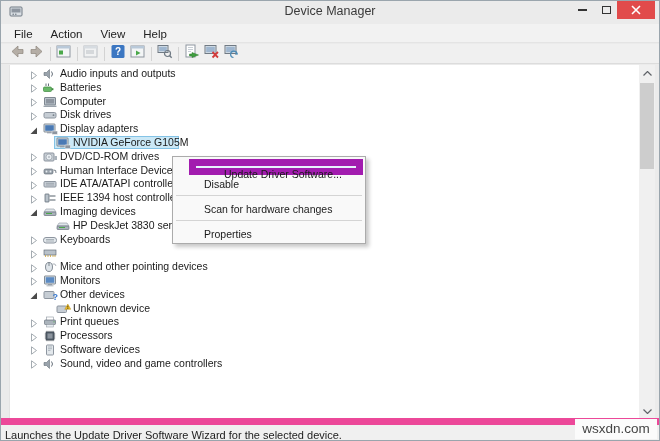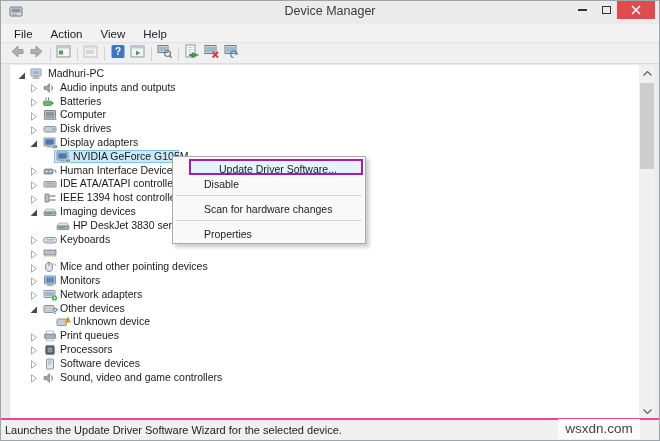--- a/index.html
+++ b/index.html
@@ -34,27 +34,27 @@
   .row .exp{position:absolute;top:2.5px;width:8px;height:9px;}
   .row .ticn{position:absolute;top:1px;width:15px;height:12px;}
   .selbox{position:absolute;top:0;height:13.5px;background:#cbe8f6;border:1px solid #84c3e6;}
   
   .vscroll{position:absolute;top:64px;left:638px;width:16px;height:354px;background:#f0f0f0;}
   .varrow{position:absolute;left:0;width:16px;height:16px;display:flex;align-items:center;justify-content:center;}
   .vthumb{position:absolute;left:1px;width:14px;top:18px;height:86px;background:#cdcdcd;}
   
   .ctx{position:absolute;left:171px;top:155px;width:194px;background:#f9f9f9;border:1px solid #ababab;box-shadow:3px 3px 4px rgba(0,0,0,0.22);padding:2px 0 2px 0;z-index:30;}
   .ctx .item{position:relative;height:16px;line-height:16px;font-size:10.5px;padding-left:28px;margin:0 2px;border:1px solid transparent;}
-  .ctx .item.hl{background:#e6f2fc;border:2px solid #a21caf;margin-left:16px;}
+  .ctx .item.hl{background:#e6f2fc;border:7px solid #a21caf;margin-left:16px;}
   .ctx .item.bold{font-weight:normal;}
   .ctx .sep{height:9px;position:relative;}
   .ctx .sep::after{content:"";position:absolute;left:3px;right:3px;top:4px;height:1px;background:#d4d4d4;}
   
-  .statusbar{position:absolute;left:0;right:0;bottom:0;height:22px;background:#f0f0f0;border-top:2px solid #ec4899;font-size:11px;line-height:21px;padding-left:4px;color:#1c1c1c;}
-  .watermark{position:absolute;right:19px;bottom:1px;width:82px;height:20px;background:#fbfbfb;text-align:center;font-size:13.5px;line-height:20px;color:#454545;}
+  .statusbar{position:absolute;left:0;right:0;bottom:0;height:22px;background:#f0f0f0;border-top:7px solid #ec4899;font-size:11px;line-height:21px;padding-left:4px;color:#1c1c1c;}
+  .watermark{position:absolute;right:2px;bottom:1px;width:82px;height:20px;background:#fbfbfb;text-align:center;font-size:13.5px;line-height:20px;color:#454545;}
 </style>
 </head>
 <body>
 
 <div class="screen">
 
   <div class="titlebar">
     <span class="app-icon" id="app-icon"><svg width="15" height="14" viewBox="0 0 15 14">
           <rect x="1" y="2" width="12" height="9" rx="1" fill="#d9dee3" stroke="#707a84"></rect>
           <rect x="2.5" y="3.5" width="9" height="4" fill="#8d959f"></rect>
@@ -148,32 +148,20 @@
             <rect x="1" y="1.5" width="11" height="8" fill="#dfe5ea" stroke="#707a84"></rect>
             <rect x="2.2" y="2.7" width="8.6" height="5.6" fill="#9fb6cf"></rect>
             <path d="M9.5 13.5 A3.2 3.2 0 1 1 13 10" fill="none" stroke="#4a8ab5" stroke-width="1.2"></path>
             <path d="M12.6 7.6 L14 10.4 L11 10.7 Z" fill="#4a8ab5"></path>
           </svg></span>
       </span>
     </div>
 
   <div class="tree" id="tree">
       <div class="row">
-        <span class="exp" style="left:8px"><svg width="8" height="9" viewBox="0 0 8 9">
-            <path d="M7 1.5 L7 8 L0.5 8 Z" fill="#4a4a4a"></path>
-          </svg></span>
-        <span class="ticn" style="left:20px"><svg width="15" height="12" viewBox="0 0 15 12">
-            <rect x="1" y="1" width="10" height="7" rx="0.5" fill="#dfe5ea" stroke="#8d959f"></rect>
-            <rect x="2.5" y="2.5" width="7" height="4" fill="#9fb6cf"></rect>
-            <rect x="4" y="8.3" width="4" height="1" fill="#8d959f"></rect>
-            <rect x="2.5" y="9.4" width="7" height="1.6" fill="#aab3bb"></rect>
-          </svg></span>
-        <span class="lbl" style="left:38px">Madhuri-PC</span>
-      </div>
-      <div class="row">
         <span class="exp" style="left:20px"><svg width="8" height="9" viewBox="0 0 8 9">
             <path d="M1.5 0.8 L6.5 4.5 L1.5 8.2 Z" fill="#fff" stroke="#9aa1a8" stroke-width="0.9"></path>
           </svg></span>
         <span class="ticn" style="left:33px"><svg width="15" height="12" viewBox="0 0 15 12">
             <path d="M1 4.5 H3.5 L6.5 1.5 V10.5 L3.5 7.5 H1 Z" fill="#9aa3ac" stroke="#55606b" stroke-width="0.5"></path>
             <path d="M8.5 3.5 Q10.5 6 8.5 8.5" fill="none" stroke="#55606b" stroke-width="0.9"></path>
           </svg></span>
         <span class="lbl" style="left:50px">Audio inputs and outputs</span>
       </div>
       <div class="row">
@@ -228,20 +216,32 @@
             <rect x="4" y="9.3" width="5" height="1" fill="#8d959f"></rect>
             <rect x="9" y="8" width="5.5" height="3.5" rx="0.5" fill="#8d959f" stroke="#fff" stroke-width="0.5"></rect>
           </svg></span>
         <span class="lbl" style="left:63px">NVIDIA GeForce G105M</span>
       </div>
       <div class="row">
         <span class="exp" style="left:20px"><svg width="8" height="9" viewBox="0 0 8 9">
             <path d="M1.5 0.8 L6.5 4.5 L1.5 8.2 Z" fill="#fff" stroke="#9aa1a8" stroke-width="0.9"></path>
           </svg></span>
         <span class="ticn" style="left:33px"><svg width="15" height="12" viewBox="0 0 15 12">
+            <rect x="1" y="2" width="10" height="8" rx="1" fill="#c6cdd4" stroke="#8d959f"></rect>
+            <circle cx="6" cy="6" r="3" fill="#e8edf1" stroke="#8d959f" stroke-width="0.6"></circle>
+            <circle cx="6" cy="6" r="0.8" fill="#8d959f"></circle>
+            <rect x="11.3" y="5" width="2.7" height="4" fill="#aab3bb"></rect>
+          </svg></span>
+        <span class="lbl" style="left:50px">DVD/CD-ROM drives</span>
+      </div>
+      <div class="row">
+        <span class="exp" style="left:20px"><svg width="8" height="9" viewBox="0 0 8 9">
+            <path d="M1.5 0.8 L6.5 4.5 L1.5 8.2 Z" fill="#fff" stroke="#9aa1a8" stroke-width="0.9"></path>
+          </svg></span>
+        <span class="ticn" style="left:33px"><svg width="15" height="12" viewBox="0 0 15 12">
             <rect x="1" y="4" width="9" height="5" rx="1.5" fill="#9aa3ac" stroke="#55606b" stroke-width="0.6"></rect>
             <circle cx="3.5" cy="6.5" r="0.9" fill="#e8edf1"></circle>
             <circle cx="7.5" cy="6.5" r="0.9" fill="#e8edf1"></circle>
             <path d="M10.5 5 Q13.5 4.5 13 8" stroke="#55606b" fill="none" stroke-width="0.8"></path>
           </svg></span>
         <span class="lbl" style="left:50px">Human Interface Devices</span>
       </div>
       <div class="row">
         <span class="exp" style="left:20px"><svg width="8" height="9" viewBox="0 0 8 9">
             <path d="M1.5 0.8 L6.5 4.5 L1.5 8.2 Z" fill="#fff" stroke="#9aa1a8" stroke-width="0.9"></path>
@@ -315,32 +315,20 @@
         <span class="exp" style="left:20px"><svg width="8" height="9" viewBox="0 0 8 9">
             <path d="M1.5 0.8 L6.5 4.5 L1.5 8.2 Z" fill="#fff" stroke="#9aa1a8" stroke-width="0.9"></path>
           </svg></span>
         <span class="ticn" style="left:33px"><svg width="15" height="12" viewBox="0 0 15 12">
             <rect x="1.5" y="1" width="11" height="8" rx="0.5" fill="#dfe5ea" stroke="#55606b" stroke-width="0.7"></rect>
             <rect x="2.7" y="2.2" width="8.6" height="5.6" fill="#5b8ac2"></rect>
             <rect x="5" y="9.2" width="4" height="1.1" fill="#8d959f"></rect>
             <rect x="3.5" y="10.3" width="7" height="1" fill="#aab3bb"></rect>
           </svg></span>
         <span class="lbl" style="left:50px">Monitors</span>
-      </div>
-      <div class="row">
-        <span class="exp" style="left:20px"><svg width="8" height="9" viewBox="0 0 8 9">
-            <path d="M1.5 0.8 L6.5 4.5 L1.5 8.2 Z" fill="#fff" stroke="#9aa1a8" stroke-width="0.9"></path>
-          </svg></span>
-        <span class="ticn" style="left:33px"><svg width="15" height="12" viewBox="0 0 15 12">
-            <rect x="1" y="1.5" width="11" height="7" rx="0.5" fill="#dfe5ea" stroke="#8d959f"></rect>
-            <rect x="2.2" y="2.7" width="8.6" height="4.6" fill="#9fb6cf"></rect>
-            <circle cx="11.5" cy="9" r="2.6" fill="#4aa84a"></circle>
-            <path d="M10.2 9 H12.8 M11.5 7.7 V10.3" stroke="#fff" stroke-width="0.7"></path>
-          </svg></span>
-        <span class="lbl" style="left:50px">Network adapters</span>
       </div>
       <div class="row">
         <span class="exp" style="left:20px"><svg width="8" height="9" viewBox="0 0 8 9">
             <path d="M7 1.5 L7 8 L0.5 8 Z" fill="#4a4a4a"></path>
           </svg></span>
         <span class="ticn" style="left:33px"><svg width="15" height="12" viewBox="0 0 15 12">
             <rect x="1" y="2.5" width="10" height="7" rx="1" fill="#c6cdd4" stroke="#8d959f"></rect>
             <text x="9.5" y="10.5" font-size="9" font-weight="bold" fill="#3a7ad1" font-family="Liberation Sans, sans-serif">?</text>
           </svg></span>
         <span class="lbl" style="left:50px">Other devices</span>

